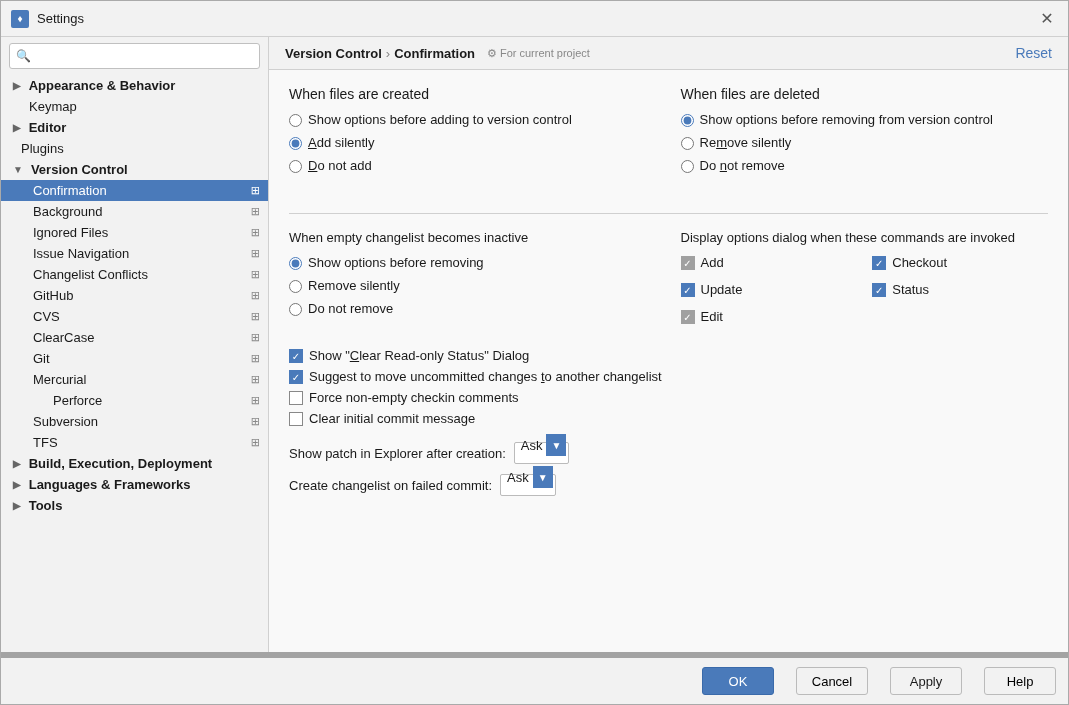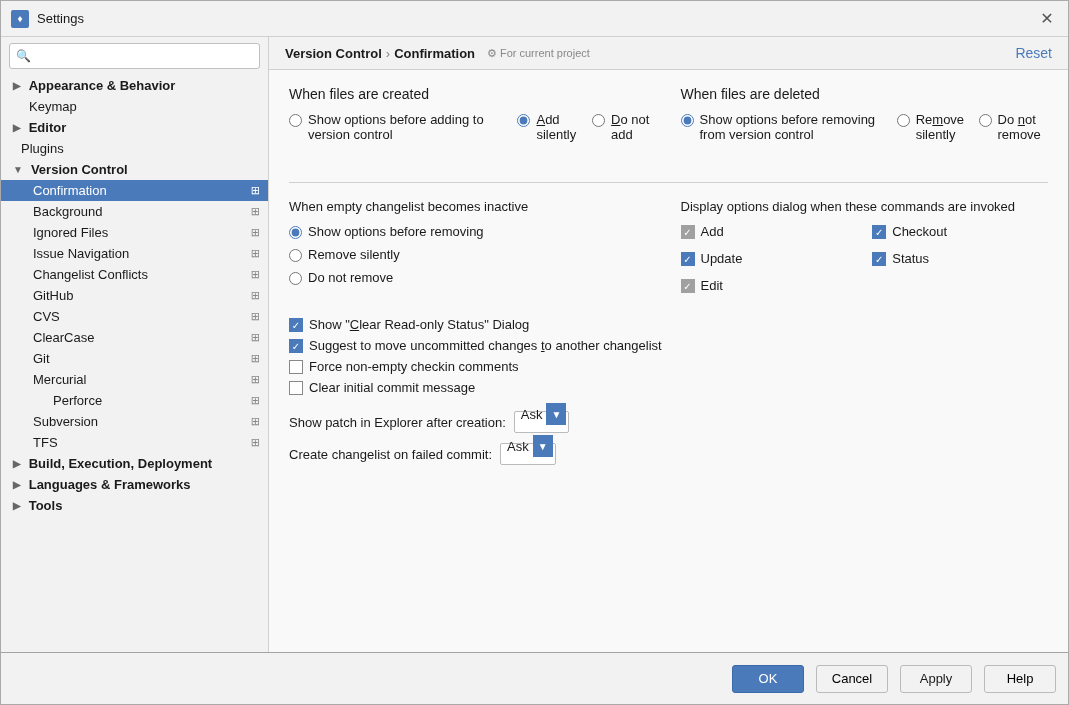--- a/index.html
+++ b/index.html
@@ -178,21 +178,21 @@
 
     .section-title {
       font-size: 14px;
       font-weight: 400;
       color: #1a1a1a;
       margin-bottom: 10px;
     }
 
     .radio-group {
       display: flex;
-      flex-direction: row;
+      flex-direction: column;
       gap: 8px;
       margin-bottom: 16px;
     }
 
     .radio-label {
       display: flex;
       align-items: flex-start;
       gap: 6px;
       font-size: 13px;
       cursor: pointer;
@@ -285,27 +285,27 @@
     
     .display-opts {
       display: grid;
       grid-template-columns: 1fr 1fr;
       gap: 6px 16px;
       margin-bottom: 0;
     }
 
     
     .dialog-footer {
-      border-top: 1px solid #a3a3a3;
+      border-top: 6px solid #a3a3a3;
       background: #f2f2f2;
       display: flex;
       justify-content: flex-end;
       align-items: center;
       padding: 8px 12px;
-      gap: 12px;
+      gap: 22px;
       flex-shrink: 0;
       height: 52px;
     }
 
     .btn {
       height: 28px;
       min-width: 72px;
       border: 1px solid #bbb;
       border-radius: 3px;
       background: #f2f2f2;

